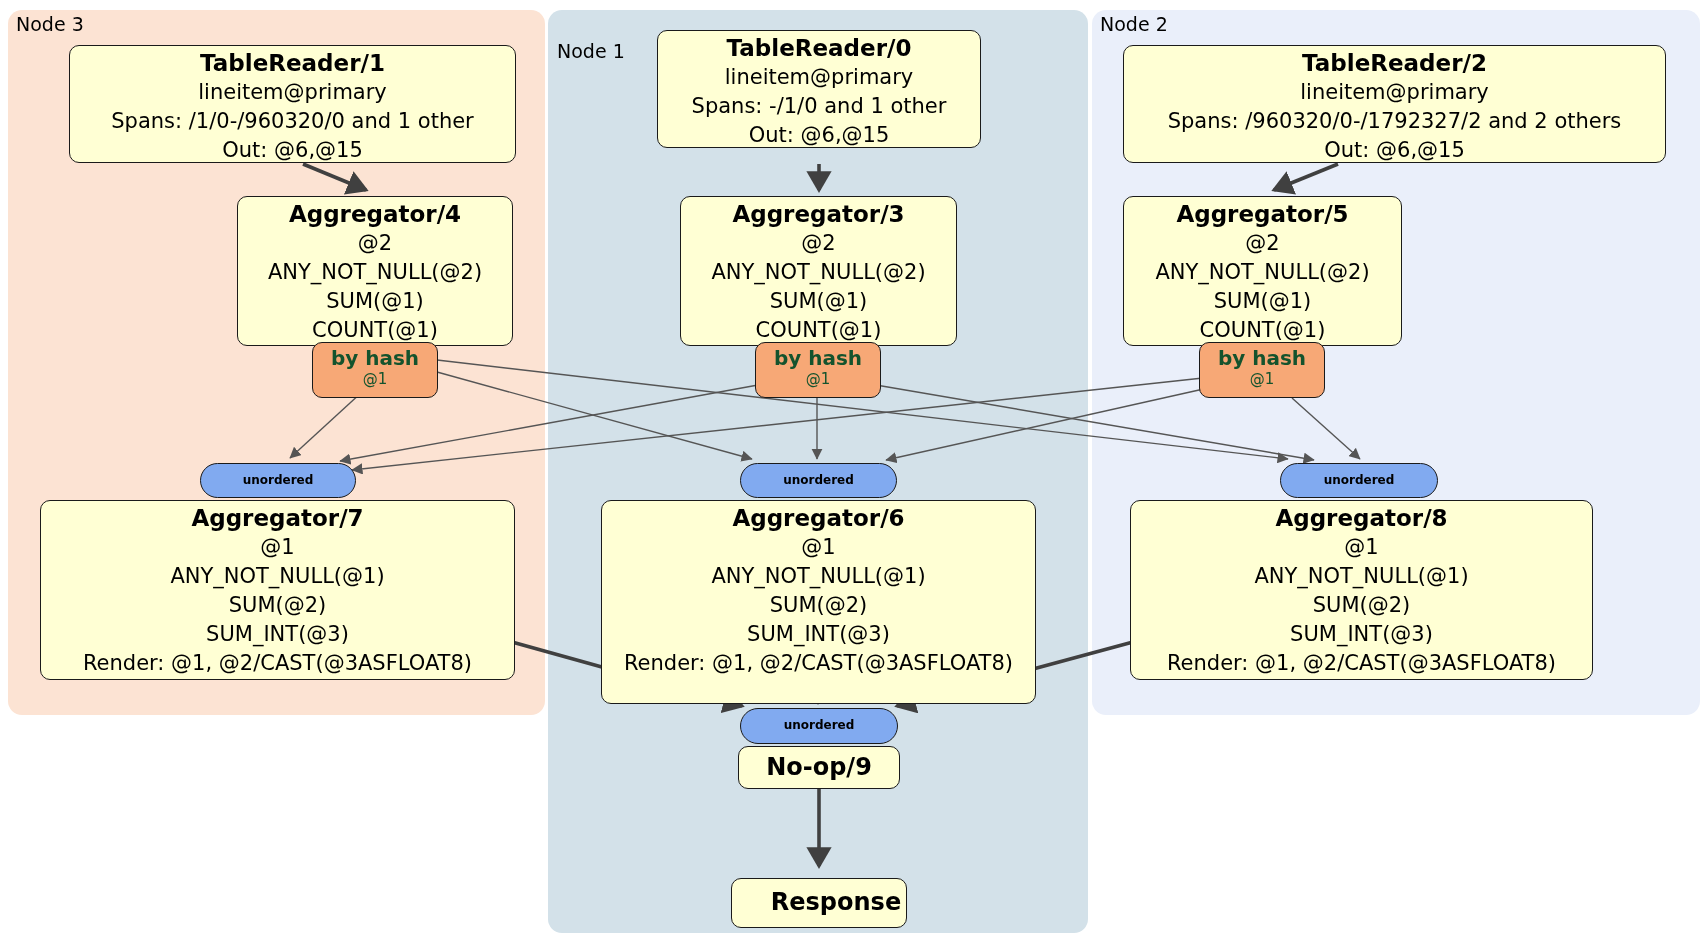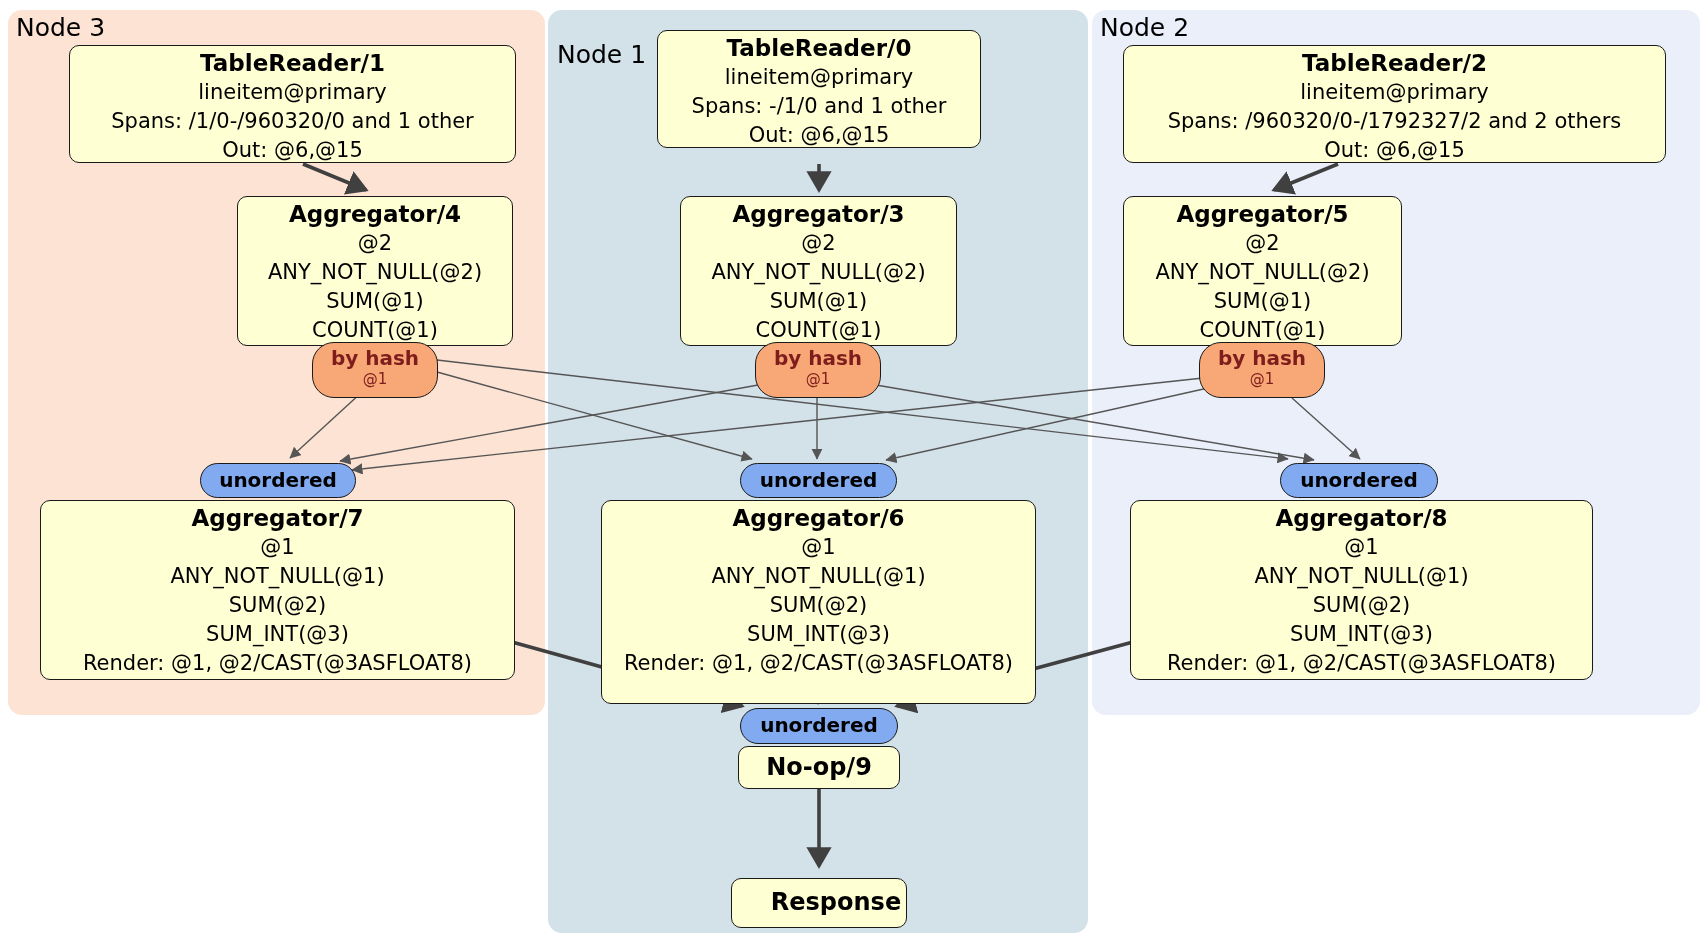--- a/index.html
+++ b/index.html
@@ -1,36 +1,36 @@
 <!DOCTYPE html>
 <html><head>
 <meta charset="utf-8">
 <style>
   html,body{margin:0;padding:0;background:#ffffff;}
   body{font-family:"DejaVu Sans","Liberation Sans",sans-serif;}
   #stage{position:relative;width:1708px;height:940px;overflow:hidden;background:#ffffff;}
 
   .region{position:absolute;border-radius:14px;z-index:1;}
-  .region-label{position:absolute;font-size:25px;color:#000;z-index:2;}
+  .region-label{position:absolute;font-size:19px;color:#000;z-index:2;}
 
   #edges{position:absolute;left:0;top:0;z-index:3;}
 
   .procbox{position:absolute;background:#ffffd4;border:1.6px solid #1a1a1a;border-radius:10px;
            z-index:4;text-align:center;color:#000;padding-top:2px;box-sizing:border-box;}
   .procbox .title{font-size:23px;font-weight:bold;line-height:30px;white-space:nowrap;}
   .procbox .line{font-size:21px;line-height:29px;white-space:nowrap;}
 
-  .router{position:absolute;background:#f7a876;border:1.8px solid #1a1a1a;border-radius:22px;
-          z-index:5;text-align:center;color:#7f1d1d;box-sizing:border-box;}
+  .router{position:absolute;background:#f7a876;border:1.8px solid #1a1a1a;border-radius:10px;
+          z-index:5;text-align:center;color:#14532d;box-sizing:border-box;}
   .router .rtitle{font-size:20px;font-weight:bold;line-height:26px;margin-top:2px;}
   .router .rsub{font-size:15px;line-height:17px;}
 
   .sync{position:absolute;background:#81aaf0;border:1.8px solid #1a1a1a;border-radius:18px;
         z-index:5;text-align:center;color:#000;box-sizing:border-box;}
-  .sync .stitle{font-size:20px;font-weight:bold;line-height:32px;white-space:nowrap;}
+  .sync .stitle{font-size:12px;font-weight:bold;line-height:32px;white-space:nowrap;}
 
   .simplebox{position:absolute;background:#ffffd4;border:1.8px solid #1a1a1a;border-radius:10px;
              z-index:4;text-align:center;color:#000;box-sizing:border-box;}
   .simplebox .title{font-size:24px;font-weight:bold;}
 </style>
 </head>
 <body>
 
 <div id="stage">
 

